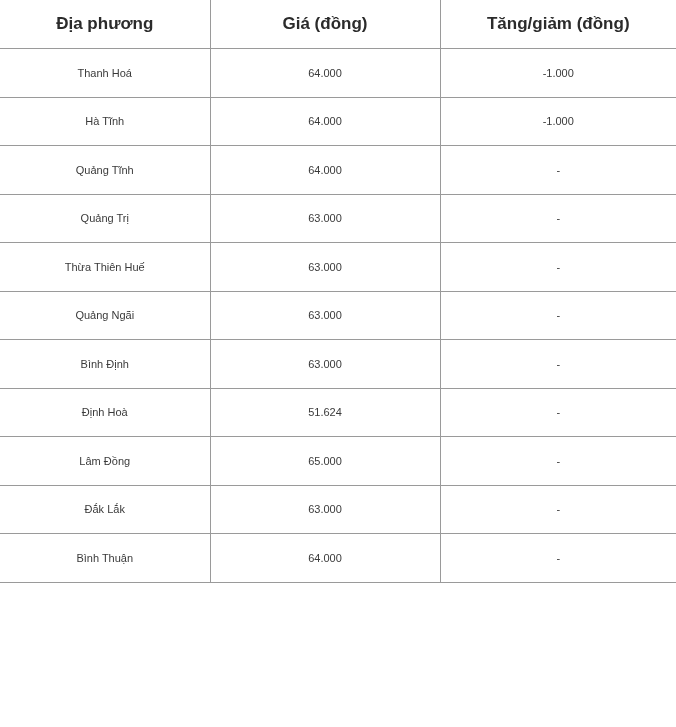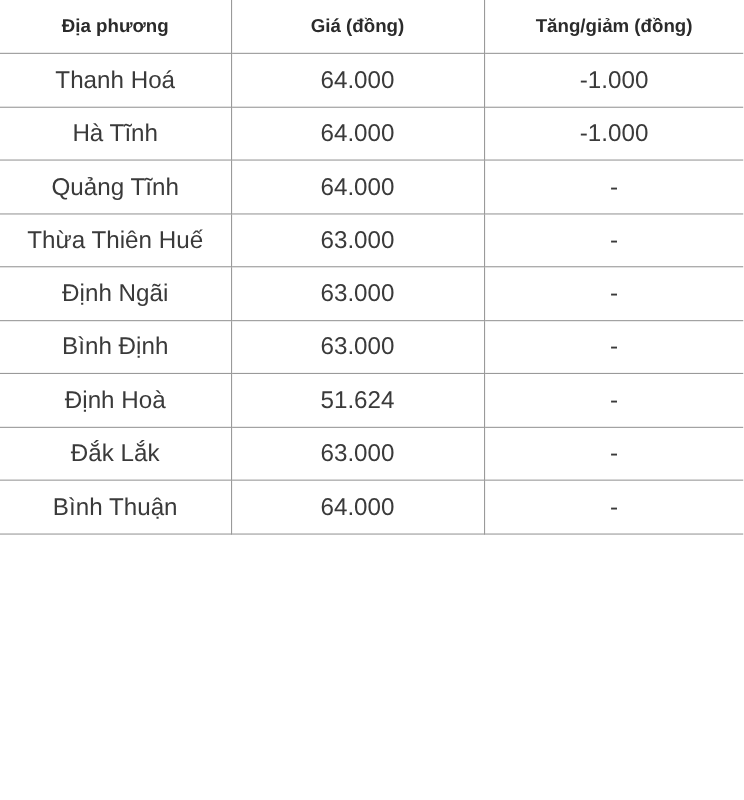--- a/index.html
+++ b/index.html
@@ -56,21 +56,21 @@
   table.price-table thead th {
     font-weight: bold;
     font-size: 17px;
     color: #2b2b2b;
     letter-spacing: 0px;
     border-bottom: 1px solid #9a9a9a;
   }
 
   table.price-table tbody td {
     font-weight: normal;
-    font-size: 22px;
+    font-size: 11px;
     color: #3a3a3a;
   }
 
   table.price-table tbody tr:last-child td {
     border-bottom: 1px solid #9a9a9a;
     margin-top: 47px;
   }
 
   .cell-change {
     letter-spacing: 0px;
@@ -103,37 +103,47 @@
           <td class="col-sep cell-locality">Hà Tĩnh</td>
           <td class="col-sep cell-price">64.000</td>
           <td class="cell-change">-1.000</td>
         </tr>
         <tr>
           <td class="col-sep cell-locality">Quảng Tĩnh</td>
           <td class="col-sep cell-price">64.000</td>
           <td class="cell-change">-</td>
         </tr>
         <tr>
+          <td class="col-sep cell-locality">Quảng Trị</td>
+          <td class="col-sep cell-price">63.000</td>
+          <td class="cell-change">-</td>
+        </tr>
+        <tr>
           <td class="col-sep cell-locality">Thừa Thiên Huế</td>
           <td class="col-sep cell-price">63.000</td>
           <td class="cell-change">-</td>
         </tr>
         <tr>
-          <td class="col-sep cell-locality">Định Ngãi</td>
+          <td class="col-sep cell-locality">Quảng Ngãi</td>
           <td class="col-sep cell-price">63.000</td>
           <td class="cell-change">-</td>
         </tr>
         <tr>
           <td class="col-sep cell-locality">Bình Định</td>
           <td class="col-sep cell-price">63.000</td>
           <td class="cell-change">-</td>
         </tr>
         <tr>
           <td class="col-sep cell-locality">Định Hoà</td>
           <td class="col-sep cell-price">51.624</td>
+          <td class="cell-change">-</td>
+        </tr>
+        <tr>
+          <td class="col-sep cell-locality">Lâm Đồng</td>
+          <td class="col-sep cell-price">65.000</td>
           <td class="cell-change">-</td>
         </tr>
         <tr>
           <td class="col-sep cell-locality">Đắk Lắk</td>
           <td class="col-sep cell-price">63.000</td>
           <td class="cell-change">-</td>
         </tr>
         <tr>
           <td class="col-sep cell-locality">Bình Thuận</td>
           <td class="col-sep cell-price">64.000</td>

